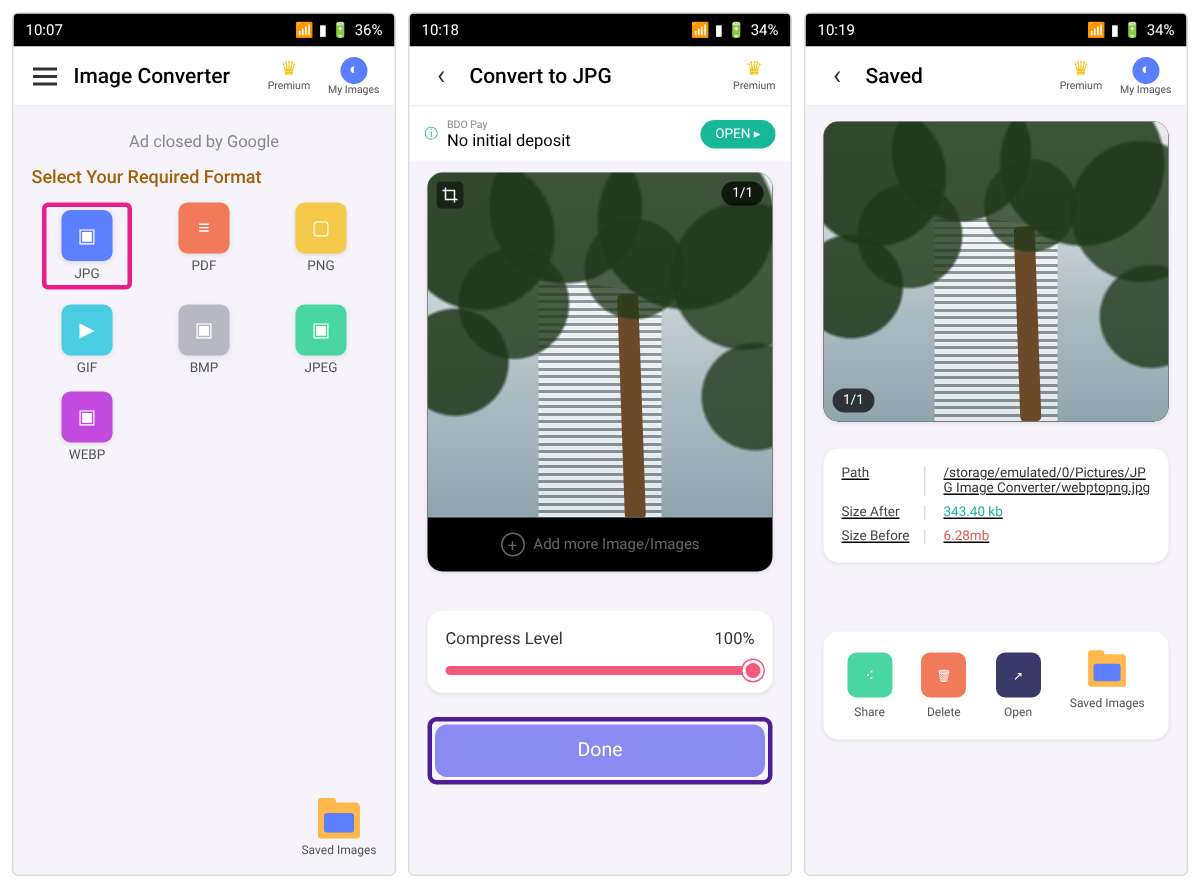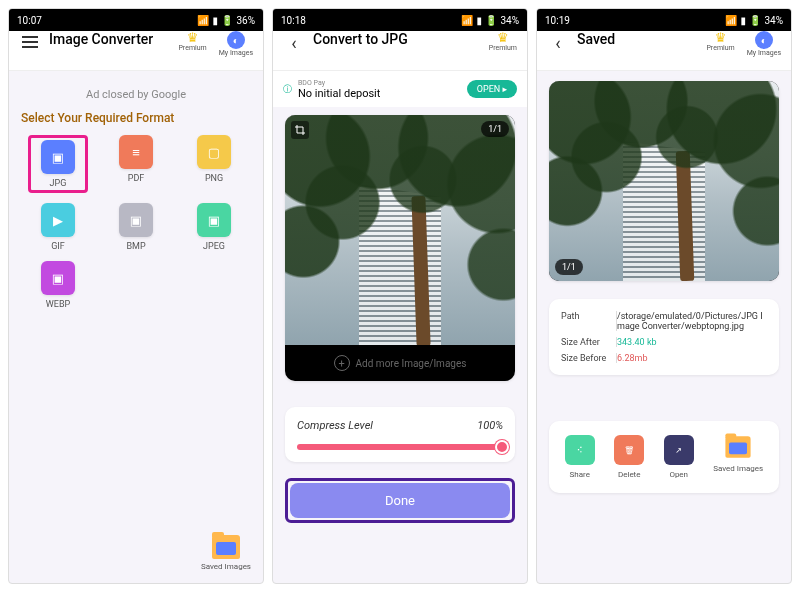--- a/index.html
+++ b/index.html
@@ -35,21 +35,21 @@
     align-items: center;
     justify-content: space-between;
     padding: 0 8px;
     font-size: 10px;
   }
   .statusbar-right { display: flex; align-items: center; gap: 3px; }
   .header {
     height: 40px;
     background: #fff;
     display: flex;
-    align-items: flex-start;
+    align-items: center;
     padding: 0 10px;
     gap: 8px;
     border-bottom: 1px solid #eee;
   }
   .header-title { font-size: 14px; font-weight: 500; flex: 1; }
   .header-icon { width: 22px; height: 22px; display: flex; align-items: center; justify-content: center; }
   .hamburger { display: flex; flex-direction: column; gap: 3px; }
   .hamburger span { display:block; width:16px; height:2px; background:#333; }
   .badge-group { display: flex; flex-direction: column; align-items: center; font-size: 7px; color:#555; margin-left:4px;}
   .crown { color:#f5c518; font-size:13px; line-height:1;}
@@ -140,38 +140,37 @@
   }
   .counter-badge.bl{top:auto;bottom:6px;right:auto;left:6px;}
   .add-more{
     display:flex; align-items:center; justify-content:center; gap:6px;
     padding:10px; font-size:10px; color:#666;
   }
   .plus-circle{width:16px;height:16px;border:1.5px solid #666;border-radius:50%;display:flex;align-items:center;justify-content:center;font-size:11px;line-height:1;}
   .compress-card{
     margin:18px 12px 8px; background:#fff; border-radius:10px; padding:12px;
     box-shadow:0 1px 3px rgba(0,0,0,0.08);
-    font-style:italic;
   }
   .compress-row{display:flex;justify-content:space-between;font-size:11px;color:#333;}
   .slider{margin-top:12px;height:6px;background:#f55a7a;border-radius:3px;position:relative;}
   .slider-thumb{position:absolute;right:-6px;top:-4px;width:14px;height:14px;border-radius:50%;background:#f55a7a;border:2px solid #fff;box-shadow:0 0 0 1px #f55a7a;}
   .done-wrap{margin:8px 12px;}
   .done-btn{
     width:100%; background:#8a8af0; color:#fff; text-align:center;
     padding:10px; border-radius:8px; font-size:13px;
   }
   .highlight-btn{border:3px solid #4c1d95;border-radius:6px;padding:2px;}
 
   
   .info-card{
     margin:10px 12px;background:#fff;border-radius:10px;padding:12px;
     box-shadow:0 1px 3px rgba(0,0,0,0.08); font-size:9px;
   }
-  .info-row{display:flex;gap:0;margin-bottom:6px;}
+  .info-row{display:flex;gap:12px;margin-bottom:6px;text-decoration:underline;}
   .info-label{width:56px;color:#444; border-right:1px solid #ddd; padding-right:6px;}
   .info-value{flex:1;color:#333;word-break:break-all;}
   .info-value.size-after{color:#17b897;}
   .info-value.size-before{color:#e05a5a;}
   .action-card{
     margin:36px 12px 8px; background:#fff; border-radius:10px; padding:14px 6px;
     box-shadow:0 1px 3px rgba(0,0,0,0.08);
     display:flex; justify-content:space-around;
   }
   .action-item{display:flex;flex-direction:column;align-items:center;gap:5px;font-size:8px;color:#555;}

